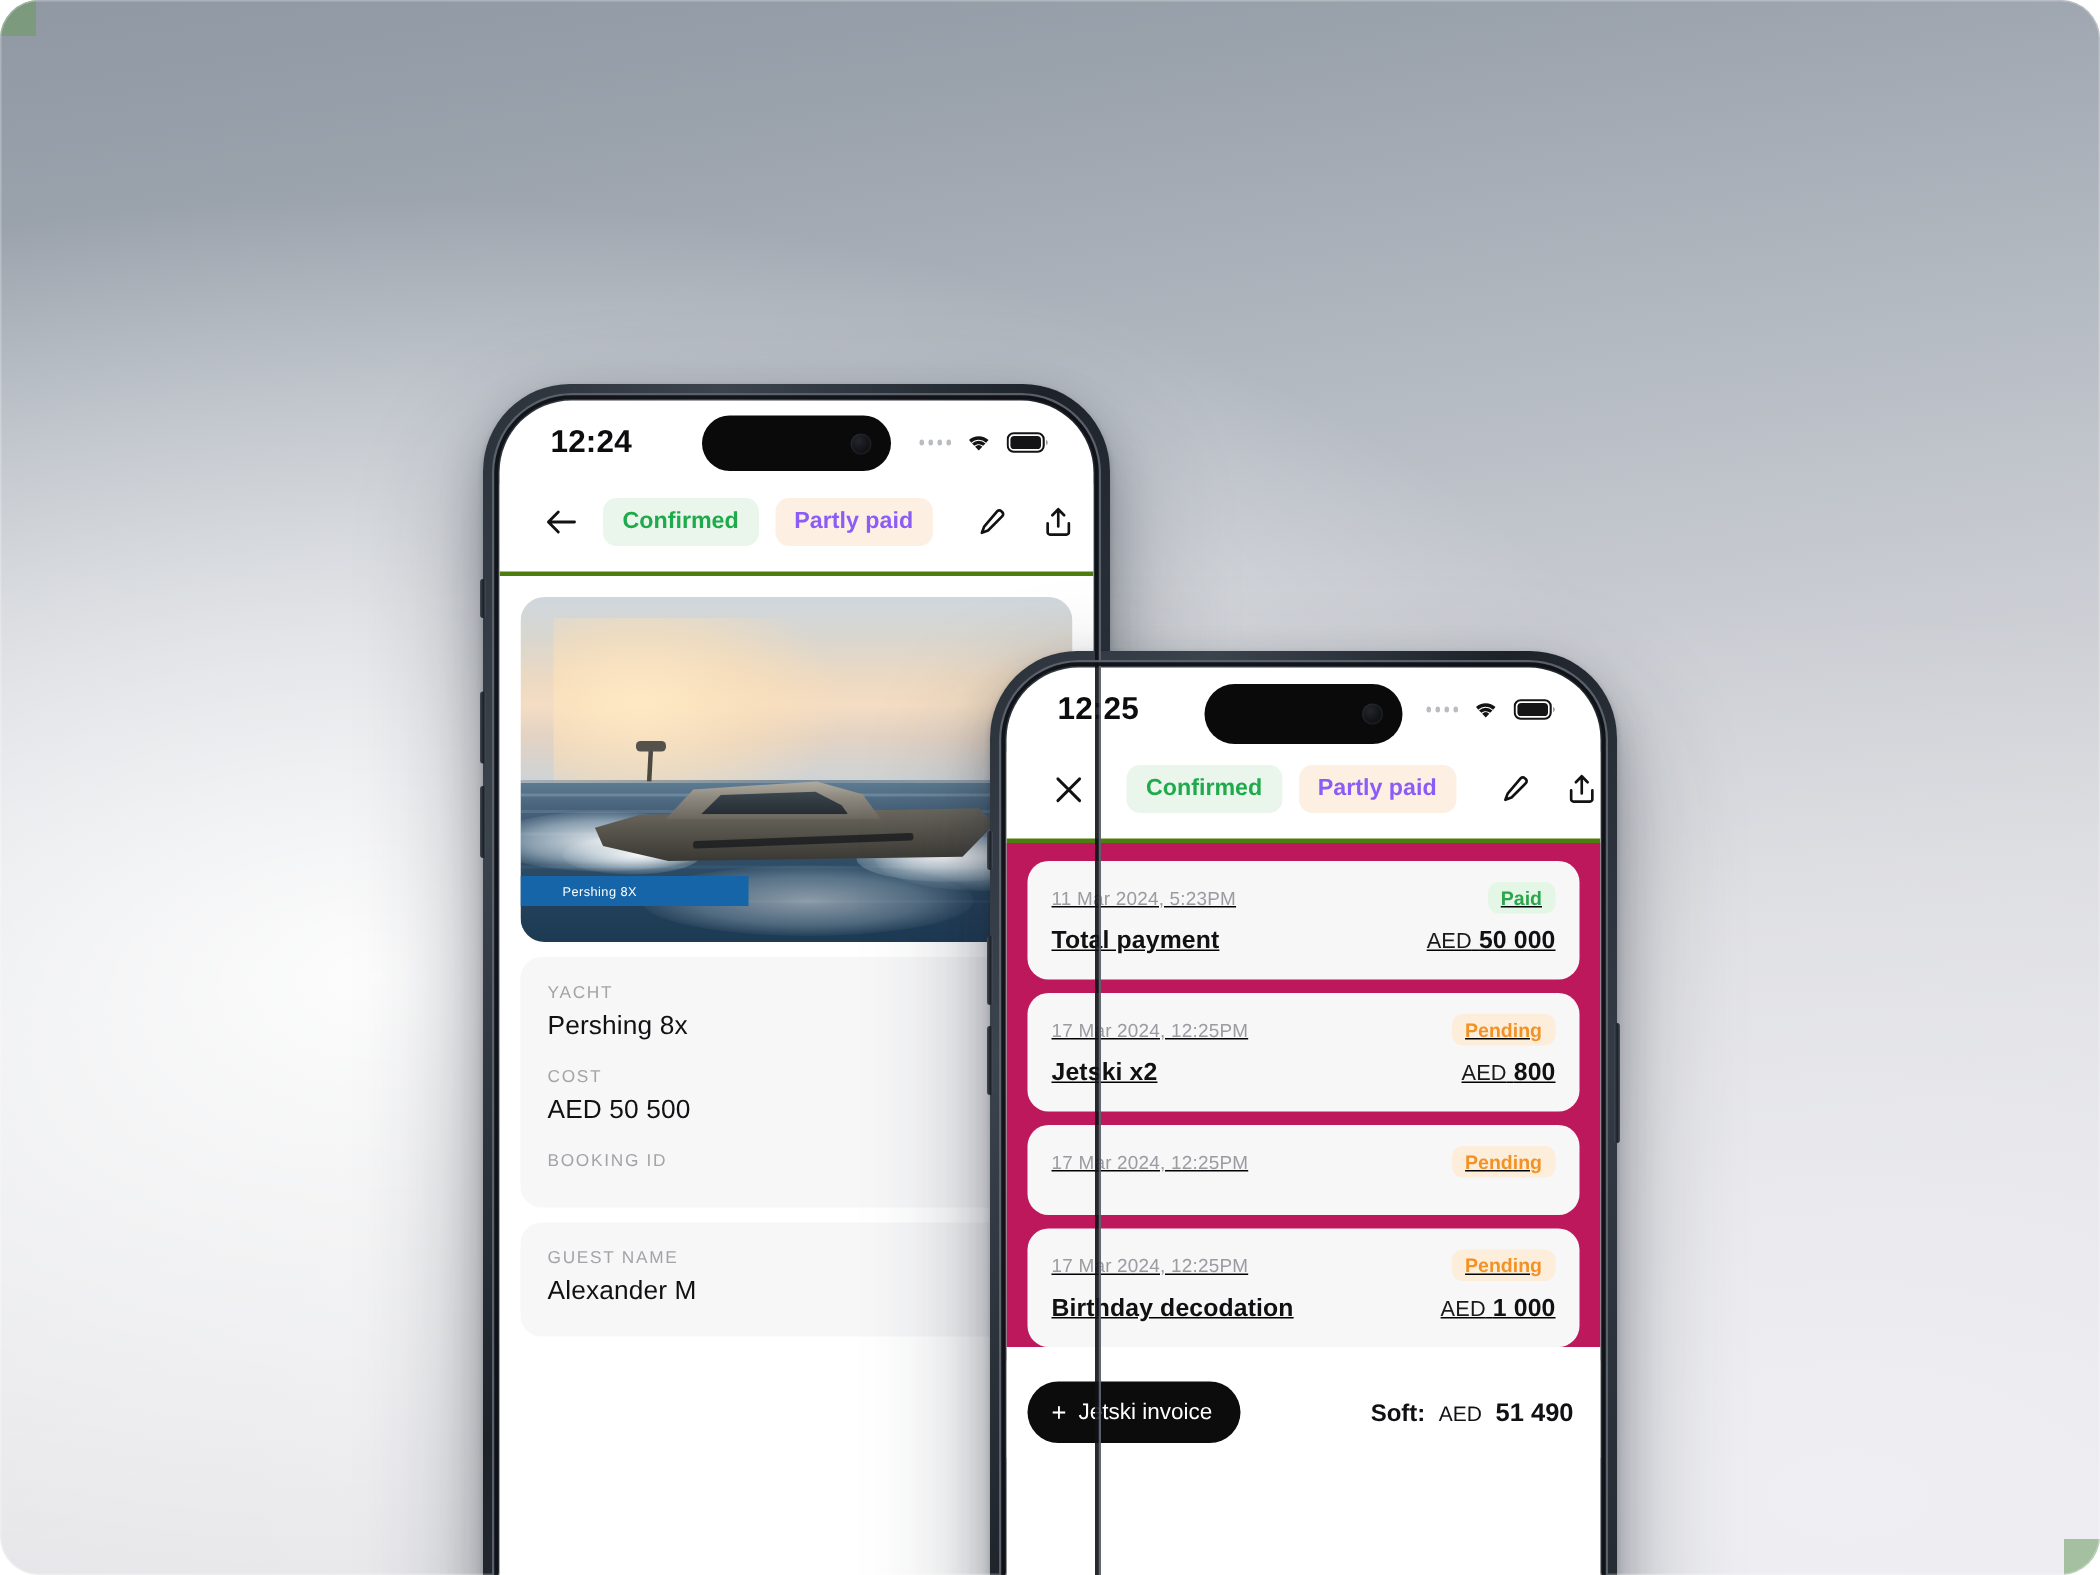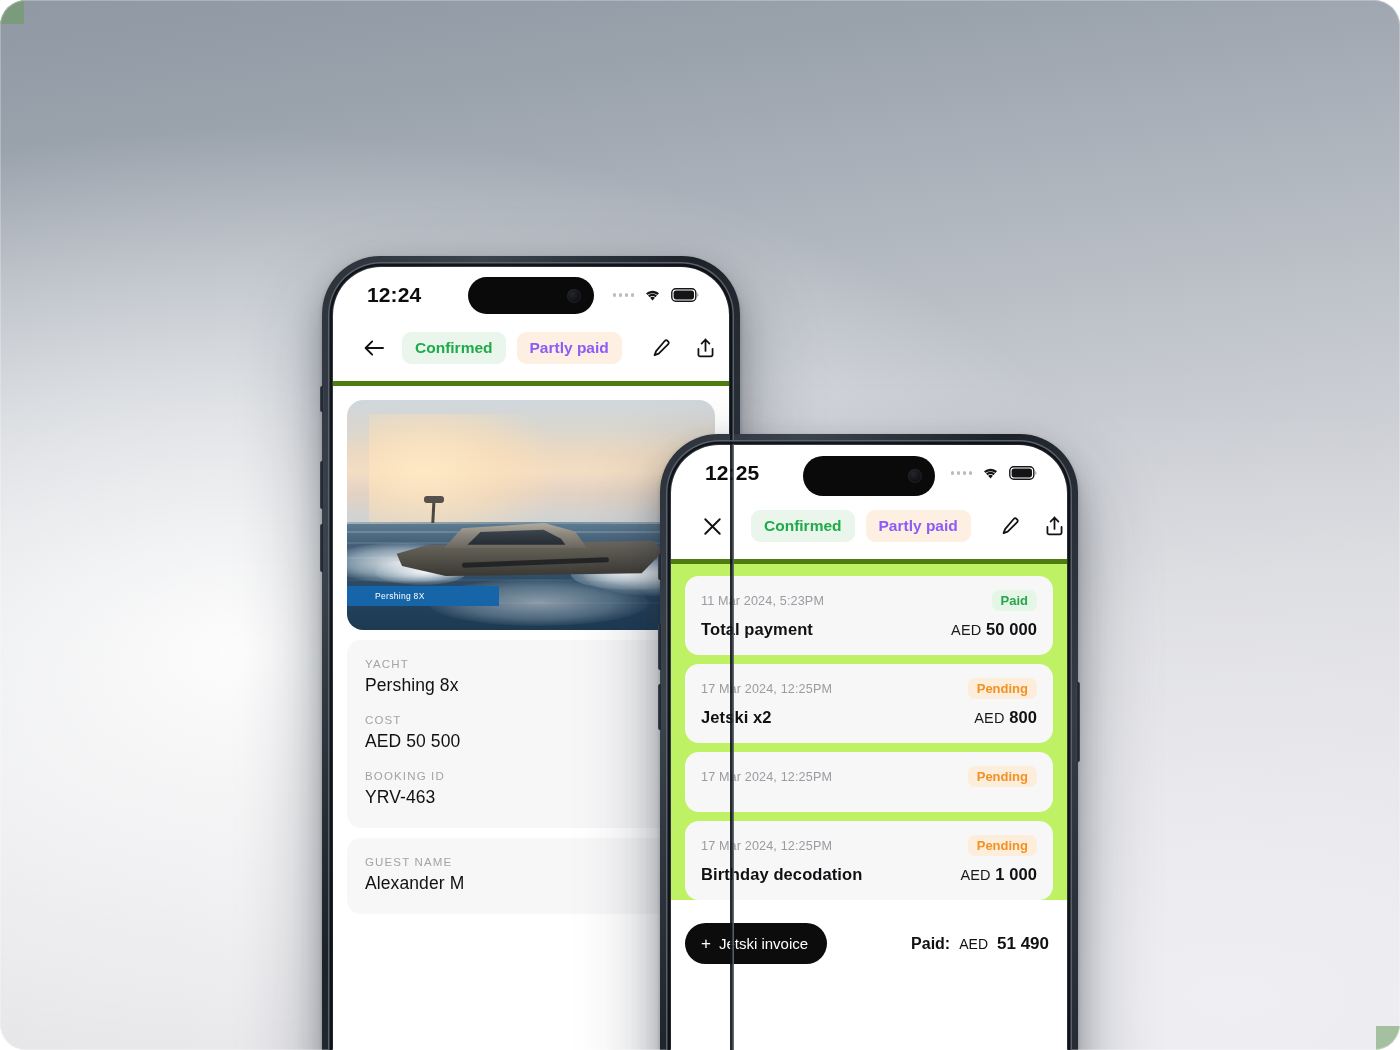--- a/index.html
+++ b/index.html
@@ -90,21 +90,21 @@
     background:radial-gradient(circle at 38% 35%, #24262c 0%, #121317 55%, #0a0a0b 100%);
     box-shadow:inset 0 0 2px rgba(120,130,150,.35);
   }
   #phone-right .island{ width:132px; height:40px; top:11px; }
 
   
   .navbar{
     display:flex; align-items:center; gap:11px;
     padding:8px 22px 16px 24px;
     background:#fff;
-    border-bottom:5px solid #4d7c0f;
+    border-bottom:3px solid #4d7c0f;
   }
   .nav-ico{
     width:34px; height:34px; flex:0 0 auto;
     display:flex; align-items:center; justify-content:center;
     cursor:pointer; background:none; border:none;
   }
   .chip{
     border:none; cursor:pointer;
     font-family:inherit; font-size:15.5px; font-weight:600;
     padding:7px 13px; border-radius:9px; white-space:nowrap;
@@ -193,21 +193,21 @@
     font-weight:500;
   }
 
   .section{ background:#f7f7f8; margin:10px 14px 0 14px; border-radius:14px; padding:18px 18px 20px 18px; }
   .field{ margin-bottom:18px; }
   .field:last-child{ margin-bottom:0; }
   .flabel{ font-size:11.5px; letter-spacing:1.15px; color:#a3a3a8; text-transform:uppercase; margin-bottom:5px; font-weight:500; }
   .fvalue{ font-size:17.5px; color:#111114; font-weight:500; letter-spacing:.1px; }
 
   
-  .paylist{ padding:12px 14px 0 14px; background:#bef264; }
+  .paylist{ padding:12px 14px 0 14px; background:#be185d;text-decoration:underline; }
   .payrow{
     background:#f7f7f8; border-radius:14px;
     padding:14px 16px 16px 16px; margin-bottom:9px;
   }
   .payrow-top{ display:flex; align-items:center; justify-content:space-between; margin-bottom:9px; }
   .pay-date{ font-size:12.6px; color:#9b9ba1; letter-spacing:.15px; }
   .badge{ font-size:13px; font-weight:600; padding:3px 9px; border-radius:7px; }
   .badge-paid{ background:#e4f6e6; color:#2aa44d; }
   .badge-pending{ background:#fdeedb; color:#f29124; }
   .payrow-bot{ display:flex; align-items:baseline; justify-content:space-between; }
@@ -337,21 +337,20 @@
           <div class="field">
             <div class="flabel">YACHT</div>
             <div class="fvalue">Pershing 8x</div>
           </div>
           <div class="field">
             <div class="flabel">COST</div>
             <div class="fvalue">AED 50 500</div>
           </div>
           <div class="field">
             <div class="flabel">BOOKING ID</div>
-            <div class="fvalue">YRV-463</div>
           </div>
         </div>
 
 
         <div class="section">
           <div class="field">
             <div class="flabel">GUEST NAME</div>
             <div class="fvalue">Alexander M</div>
           </div>
 
@@ -475,21 +474,21 @@
         </div>
 
       </div>
 
       <div class="footerbar">
         <button class="invoice-btn">
           <span class="plus">+</span>
           <span>Jetski invoice</span>
         </button>
         <div class="total">
-          <span class="tl">Paid:</span>
+          <span class="tl">Soft:</span>
           <span class="tc">AED</span>
           <span class="tv">51 490</span>
         </div>
       </div>
 
     </div>
   </div>
 </div>
 
 </body></html>

